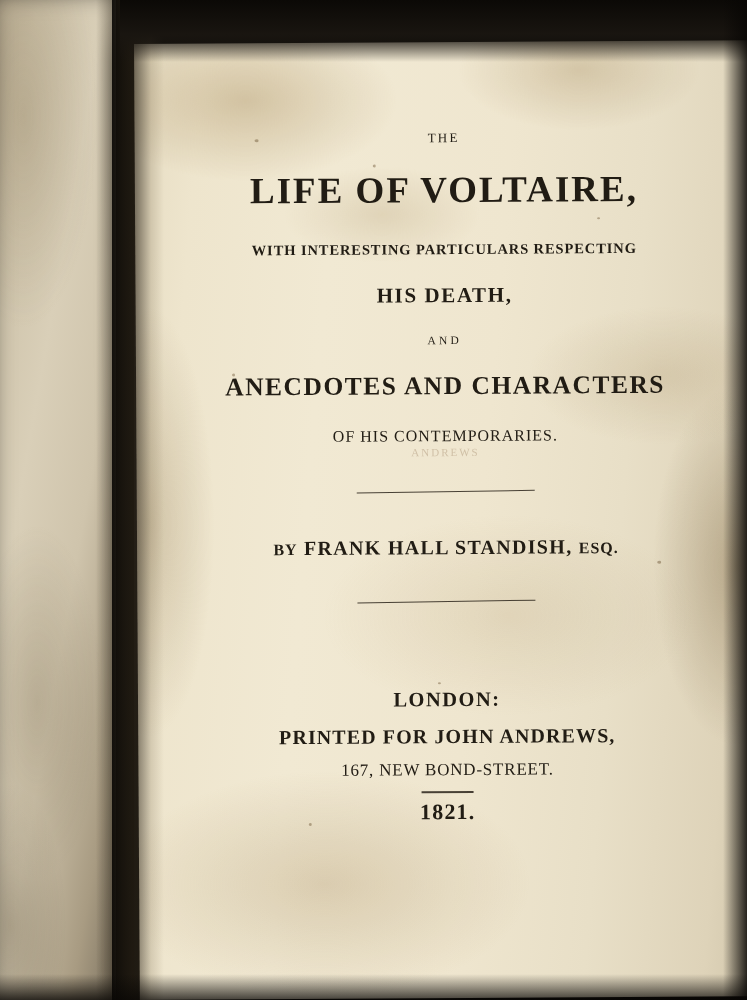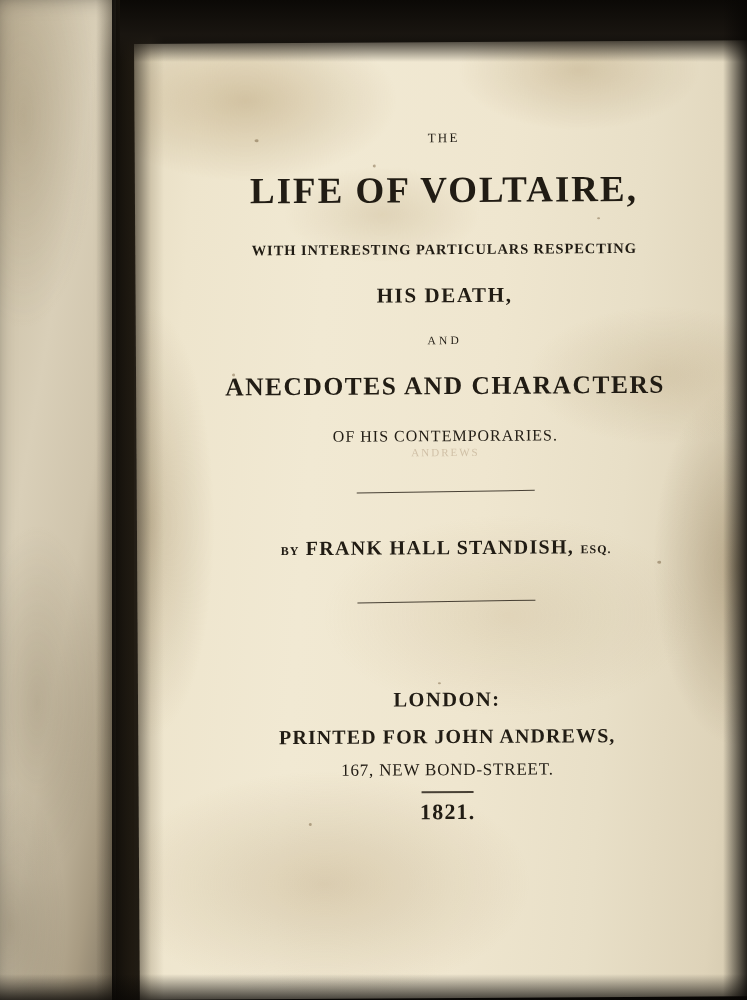--- a/index.html
+++ b/index.html
@@ -181,21 +181,21 @@
   .rule-1 { margin-top: 46px; transform: rotate(-0.5deg); }
   .rule-2 { margin-top: 42px; transform: rotate(-0.6deg); }
 
   .t-author {
     margin-top: 44px;
     font-size: 20px;
     letter-spacing: 1.3px;
     font-weight: 600;
     text-transform: uppercase;
   }
-  .t-author .sm { font-size: 12px; letter-spacing: 1px; }
+  .t-author .sm { font-size: 16px; letter-spacing: 1px; }
 
   .t-london {
     margin-top: 86px;
     font-size: 20.5px;
     letter-spacing: 1.5px;
     font-weight: 600;
     text-transform: uppercase;
   }
   .t-printed {
     margin-top: 14px;

